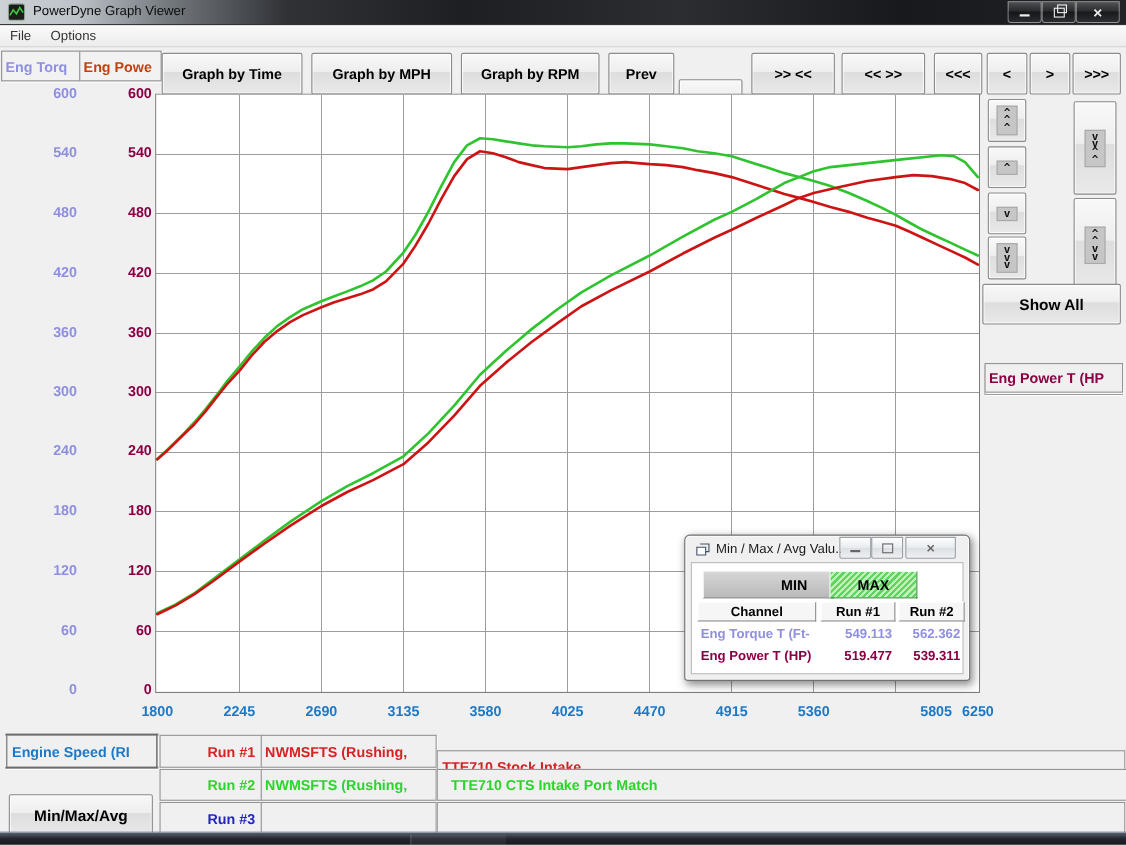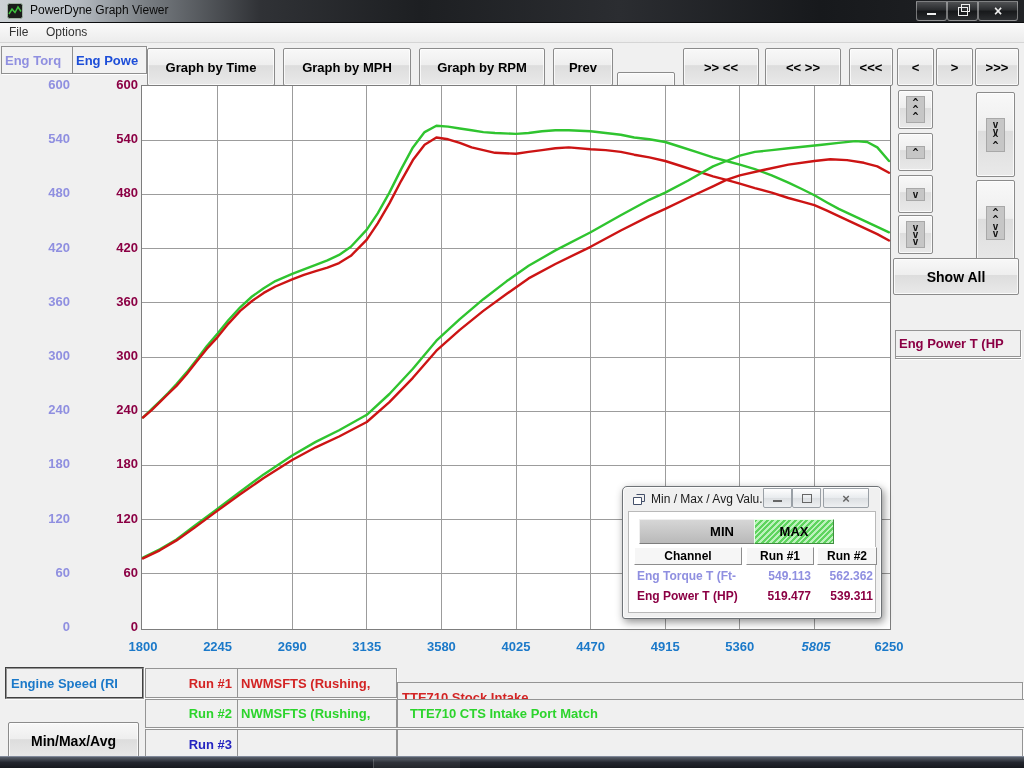--- a/index.html
+++ b/index.html
@@ -81,21 +81,21 @@
       <span class="glyph-close">×</span>
     </div>
 </div>
 
 <div class="abs menubar">
   <span class="abs menuitem" style="left:9px;">File</span>
   <span class="abs menuitem" style="left:46px;">Options</span>
 </div>
 
 <div class="abs tabbox" style="left:1px;top:46px;width:67px;height:26px;color:#8f8fe0;">Eng Torq</div>
-<div class="abs tabbox" style="left:72px;top:46px;width:70px;height:26px;color:#1d4ed8;">Eng Powe</div>
+<div class="abs tabbox" style="left:72px;top:46px;width:70px;height:26px;color:#c2410c;">Eng Powe</div>
 
 <div id="toolbar">
     <div class="abs btn" style="left: 147px; top: 48px; width: 126px; height: 36px;">Graph by Time</div>
     <div class="abs btn" style="left: 283px; top: 48px; width: 126px; height: 36px;">Graph by MPH</div>
     <div class="abs btn" style="left: 419px; top: 48px; width: 124px; height: 36px;">Graph by RPM</div>
     <div class="abs btn" style="left: 553px; top: 48px; width: 58px; height: 36px;">Prev</div>
     <div class="abs btn" style="left: 617px; top: 48px; width: 56px; height: 36px; margin-top: 24px;">Next</div>
     <div class="abs btn" style="left: 683px; top: 48px; width: 74px; height: 36px;">&gt;&gt; &lt;&lt;</div>
     <div class="abs btn" style="left: 765px; top: 48px; width: 74px; height: 36px;">&lt;&lt; &gt;&gt;</div>
     <div class="abs btn" style="left: 849px; top: 48px; width: 42px; height: 36px;">&lt;&lt;&lt;</div>
@@ -130,21 +130,21 @@
 <div id="xaxis">
     <div class="abs xlab" style="left: 112px; top: 639px; color: rgb(27, 121, 201);">1800</div>
     <div class="abs xlab" style="left: 186.6px; top: 639px; color: rgb(27, 121, 201);">2245</div>
     <div class="abs xlab" style="left: 261.2px; top: 639px; color: rgb(27, 121, 201);">2690</div>
     <div class="abs xlab" style="left: 335.8px; top: 639px; color: rgb(27, 121, 201);">3135</div>
     <div class="abs xlab" style="left: 410.4px; top: 639px; color: rgb(27, 121, 201);">3580</div>
     <div class="abs xlab" style="left: 485px; top: 639px; color: rgb(27, 121, 201);">4025</div>
     <div class="abs xlab" style="left: 559.6px; top: 639px; color: rgb(27, 121, 201);">4470</div>
     <div class="abs xlab" style="left: 634.2px; top: 639px; color: rgb(27, 121, 201);">4915</div>
     <div class="abs xlab" style="left: 708.8px; top: 639px; color: rgb(27, 121, 201);">5360</div>
-    <div class="abs xlab" style="left: 785px; top: 639px; color: rgb(27, 121, 201); font-style: italic;">5805</div>
+    <div class="abs xlab" style="left: 820px; top: 639px; color: rgb(27, 121, 201);">5805</div>
     <div class="abs xlab" style="left: 858px; top: 639px; color: rgb(27, 121, 201);">6250</div>
   </div>
 <div id="chart" class="abs" style="left:141px;top:85px;width:750px;height:545px;"><svg width="750" height="545">
       <rect x="0.5" y="0.5" width="749" height="544" fill="#ffffff" stroke="#7d7d7d"></rect>
       <line x1="76.6" y1="1" x2="76.6" y2="544" stroke="#9c9c9c" stroke-width="1" shape-rendering="crispEdges"></line>
       <line x1="151.2" y1="1" x2="151.2" y2="544" stroke="#9c9c9c" stroke-width="1" shape-rendering="crispEdges"></line>
       <line x1="225.8" y1="1" x2="225.8" y2="544" stroke="#9c9c9c" stroke-width="1" shape-rendering="crispEdges"></line>
       <line x1="300.4" y1="1" x2="300.4" y2="544" stroke="#9c9c9c" stroke-width="1" shape-rendering="crispEdges"></line>
       <line x1="375" y1="1" x2="375" y2="544" stroke="#9c9c9c" stroke-width="1" shape-rendering="crispEdges"></line>
       <line x1="449.6" y1="1" x2="449.6" y2="544" stroke="#9c9c9c" stroke-width="1" shape-rendering="crispEdges"></line>

